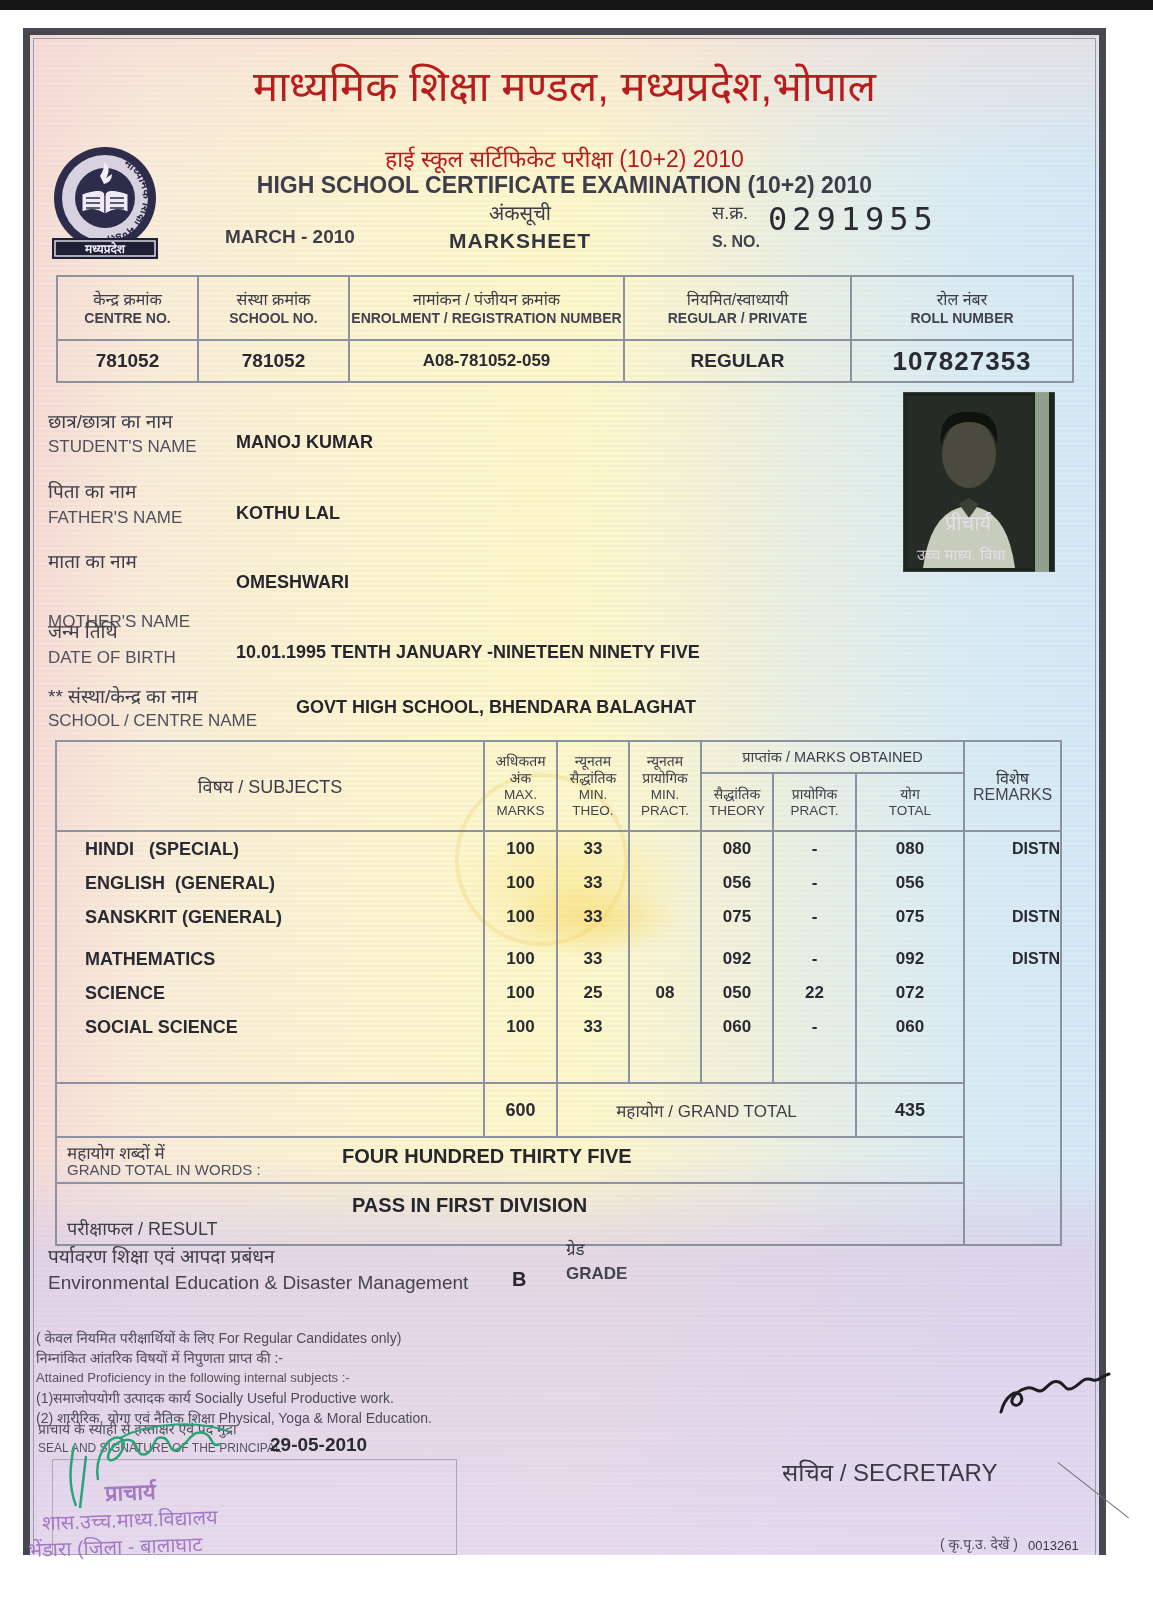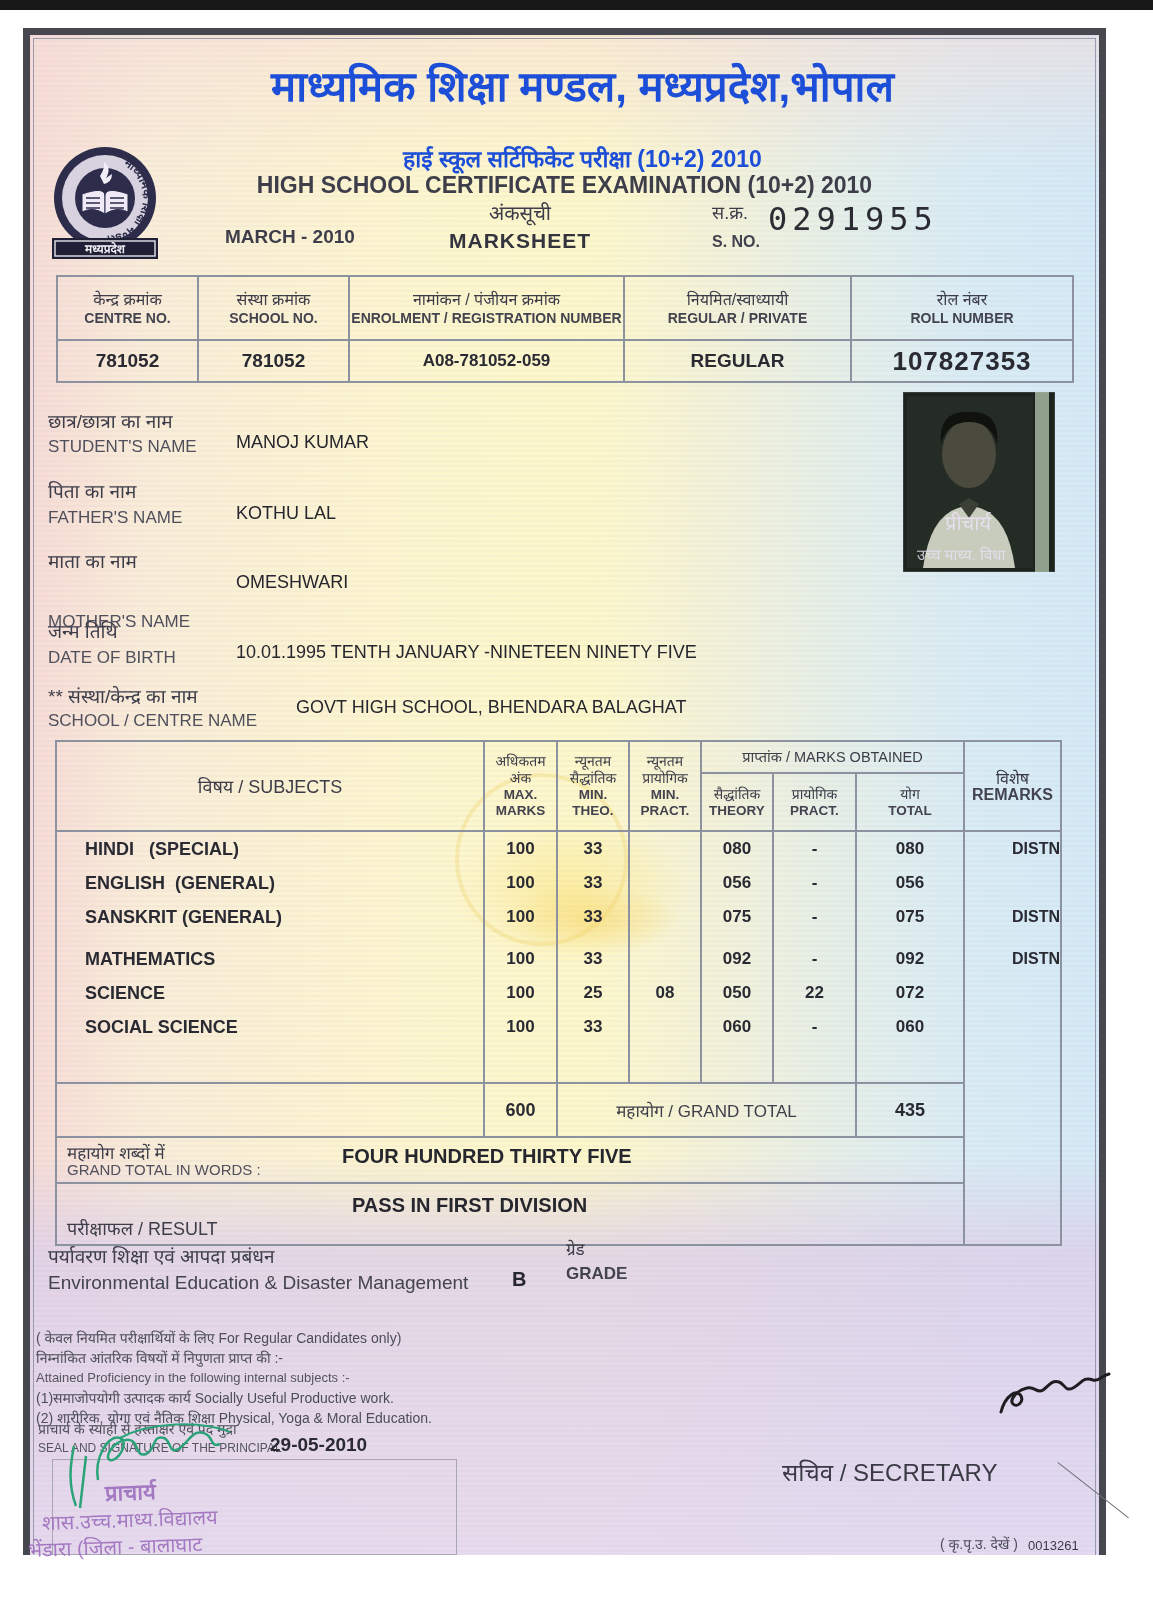--- a/index.html
+++ b/index.html
@@ -10,44 +10,44 @@
          border-top:7px solid #47474f;border-left:7px solid #47474f;border-right:7px solid #47474f;
          background:
            repeating-linear-gradient(0deg, rgba(255,255,255,0) 0 3px, rgba(185,165,200,0.08) 3px 5px),
            linear-gradient(180deg, rgba(246,220,216,0.5) 0px, rgba(246,220,216,0) 140px),
            linear-gradient(180deg, rgba(255,255,255,0) 1120px, rgba(221,208,233,0.8) 1220px, rgba(228,216,240,0.9) 1527px),
            linear-gradient(90deg,#f6dcd6 0%,#f9edd8 11%,#fcf5cf 32%,#fdf8ca 52%,#f3f2d8 64%,#e4efe8 76%,#d9ecf4 88%,#d4eaf6 100%);}
   .frame-inner{position:absolute;left:3px;top:3px;right:3px;bottom:0;
          border-top:1px solid #9a9aad;border-left:1px solid #9a9aad;border-right:1px solid #9a9aad;}
   .abs{position:absolute;}
   .ctr{left:0;width:1129px;text-align:center;}
-  .hi-title{font-weight:bold;color:#1d4ed8;padding-left:18px;}
+  .hi-title{font-weight:normal;color:#b91c1c;}
   .wm-ring{position:absolute;left:425px;top:738px;width:165px;height:165px;border:4px solid rgba(235,205,95,0.30);border-radius:50%;}
   .wm-glow{position:absolute;left:420px;top:780px;width:240px;height:150px;background:radial-gradient(ellipse at center, rgba(248,222,110,0.45), rgba(248,222,110,0) 70%);}
   .wm-blob{position:absolute;left:470px;top:850px;width:180px;height:70px;background:radial-gradient(ellipse at center, rgba(244,205,85,0.40), rgba(244,205,85,0) 72%);}
 
   
   table{border-collapse:collapse;table-layout:fixed;}
   .info-tb{position:absolute;left:56px;top:275px;width:1016px;}
   .info-tb th,.info-tb td{border:2px solid #8d92a0;padding:0;}
   .info-tb th{height:62px;vertical-align:middle;text-align:center;font-weight:normal;}
   .info-tb td{height:40px;text-align:center;font-weight:bold;font-size:19px;color:#2a2a33;}
   .ih-hi{font-size:16px;color:#3d3d49;display:block;line-height:20px;}
   .ih-en{font-size:14px;font-weight:bold;color:#43434f;display:block;line-height:17px;}
 
   
   .lab-hi{font-size:19px;color:#3d3d49;}
   .lab-en{font-size:17px;color:#50505c;}
-  .val{font-weight:normal;font-size:18px;color:#26262e;}
+  .val{font-weight:bold;font-size:18px;color:#26262e;}
 
   
   .marks-tb{position:absolute;left:55px;top:740px;width:1005px;font-size:17px;}
   .marks-tb th{border:2px solid #8d92a0;font-weight:normal;vertical-align:middle;text-align:center;padding:2px 1px;}
   .mh-hi{font-size:14px;color:#3d3d49;display:block;line-height:17px;}
-  .mh-en{font-size:13.5px;font-weight:bold;color:#43434f;display:block;line-height:16px;}
+  .mh-en{font-size:13.5px;font-weight:normal;color:#43434f;display:block;line-height:16px;}
   .marks-tb td{padding:0;text-align:center;font-weight:bold;color:#2a2a33;}
   .marks-tb td.side{border-left:2px solid #8d92a0;border-right:2px solid #8d92a0;}
   .marks-tb tr.subj td{height:34px;}
   .marks-tb tr.gap td{height:8px;}
   .marks-tb tr.empty td{height:38px;}
   .marks-tb td.subjname{text-align:left;padding-left:28px;font-size:18px;white-space:pre;}
   .marks-tb td.rem{text-align:right;padding-left:12px;font-size:16px;}
   .gt td{height:52px;}
   .gt .bt{border-top:2px solid #8d92a0;border-bottom:2px solid #8d92a0;}
   .gt .cell{border:2px solid #8d92a0;font-size:18px;}

